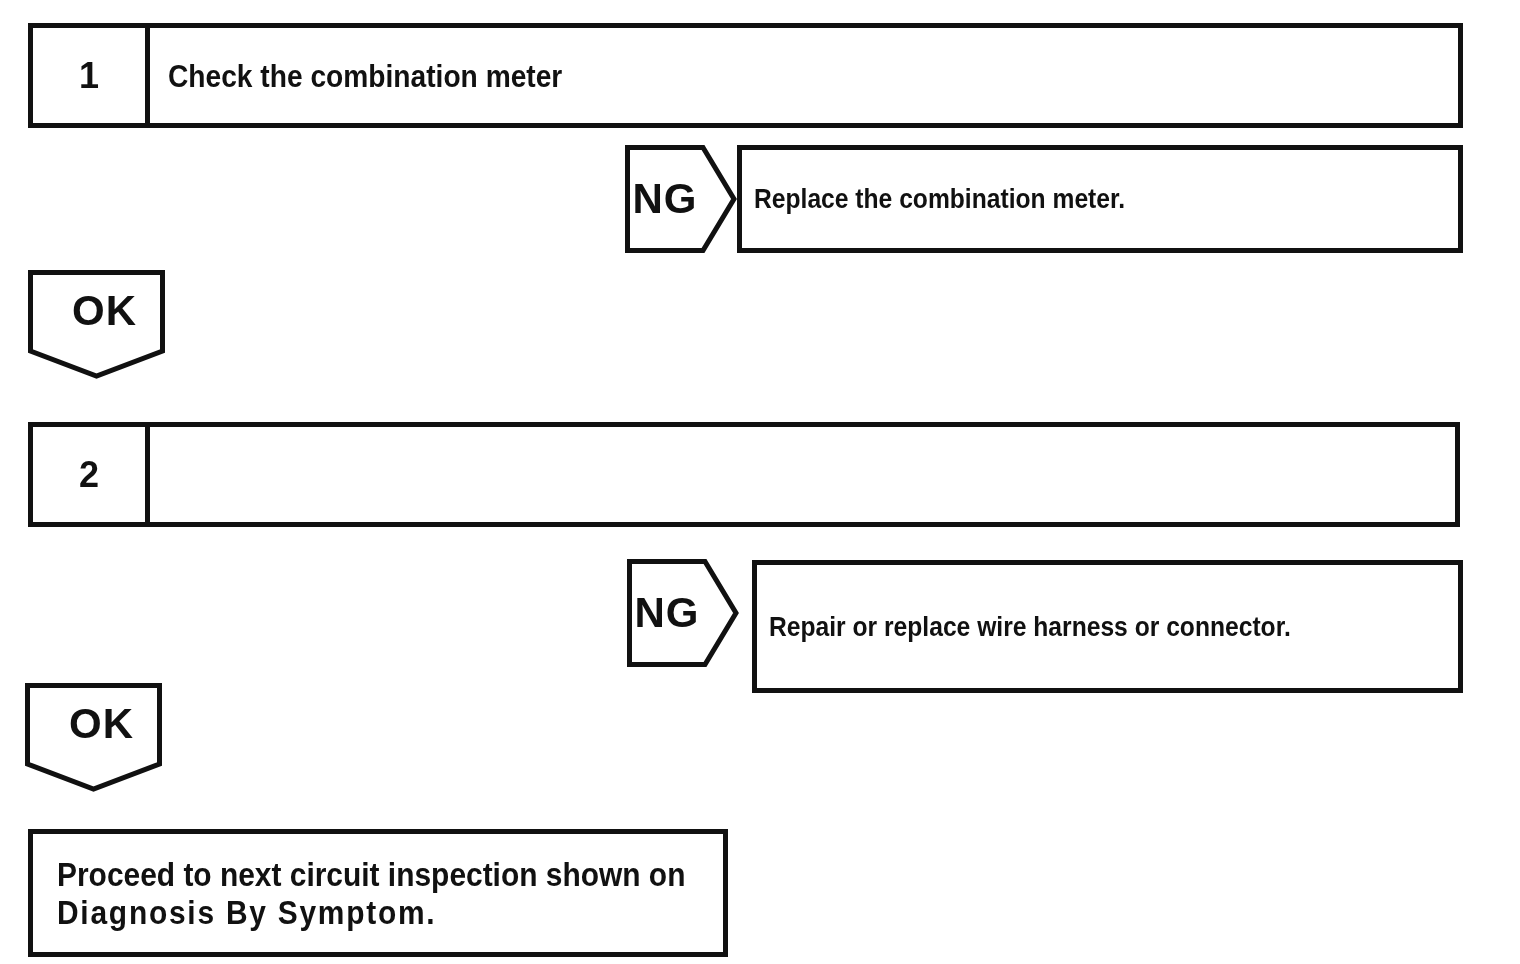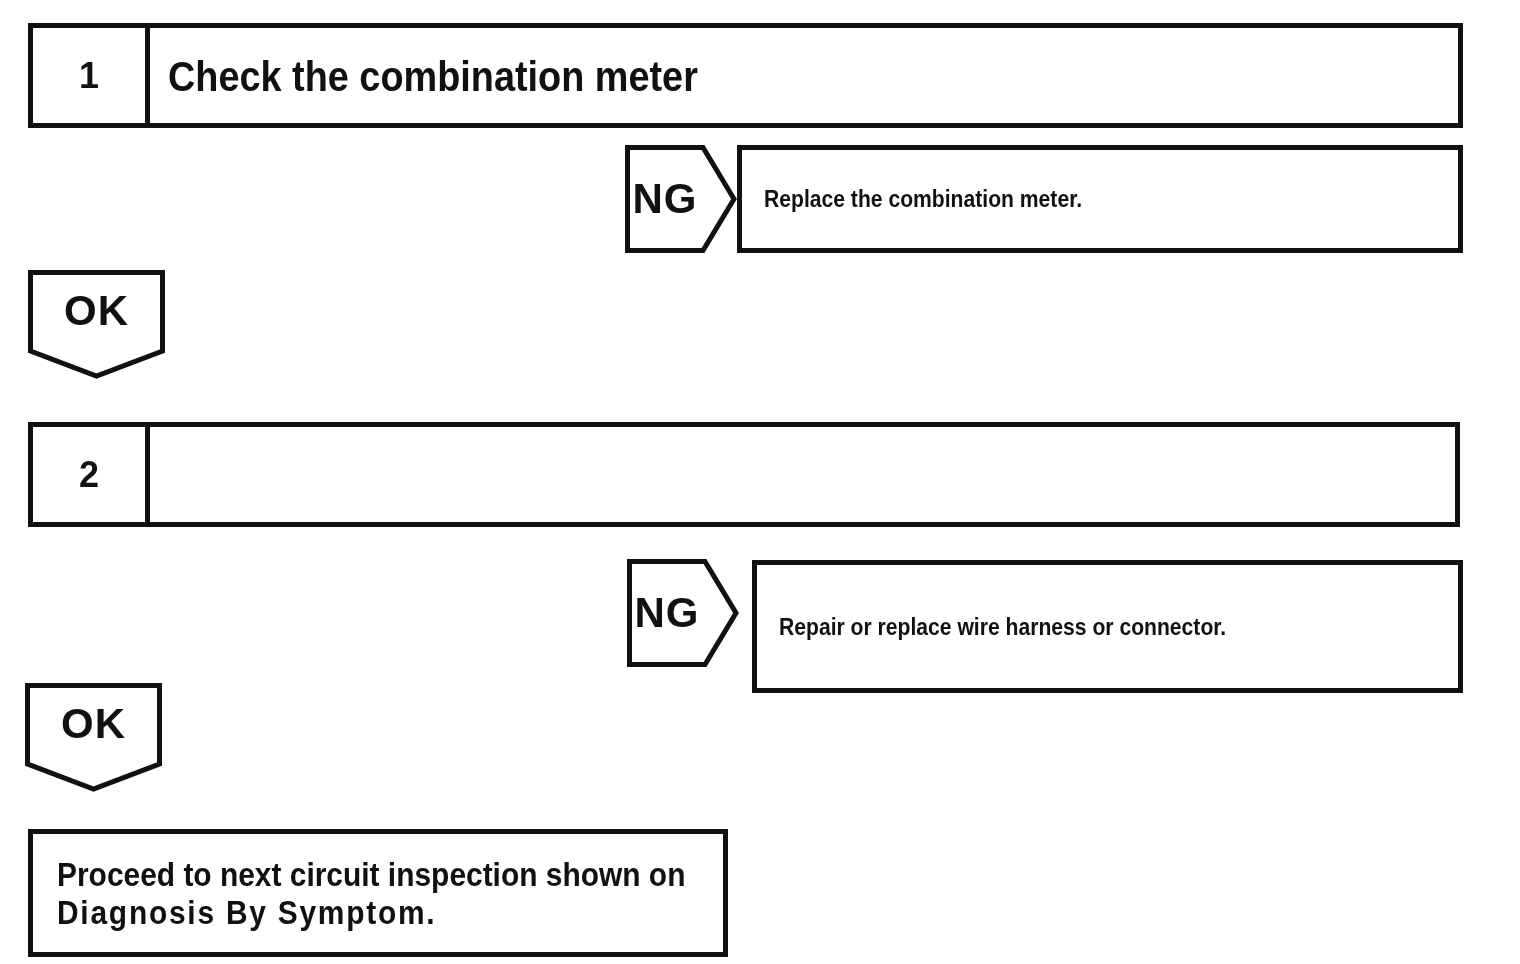--- a/index.html
+++ b/index.html
@@ -28,40 +28,40 @@
     display: flex;
     align-items: center;
     justify-content: center;
     font-size: 36px;
   }
   .step .step-title {
     flex: 1;
     display: flex;
     align-items: center;
     padding-left: 18px;
-    font-size: 43px;
+    font-size: 32px;
     line-height: 40px;
     white-space: pre-line;
   }
   
   .txt { transform: scaleX(0.88); transform-origin: 0 50%; display: inline-block; }
   
   .action {
     align-items: center;
-    padding-left: 22px;
-    font-size: 24px;
+    padding-left: 12px;
+    font-size: 28px;
     white-space: nowrap;
   }
   
   .pent { position: absolute; }
   .pent svg { display: block; }
   .pent polygon { fill: #ffffff; stroke: var(--ink, #111111); stroke-width: 5; }
   .pent .lbl { position: absolute; font-size: 42px; letter-spacing: 1px; }
   .ng .lbl { left: 0; top: 0; width: 80px; height: 100%; display: flex; align-items: center; justify-content: center; }
-  .ok .lbl { left: 0; top: 0; width: 100%; height: 82px; display: flex; align-items: center; justify-content: center; }
+  .ok .lbl { left: 0; top: 0; width: 100%; height: 82px; display: flex; align-items: center; justify-content: center; padding-left: 8px; }
   
   .terminal {
     flex-direction: column;
     justify-content: center;
     padding-left: 24px;
     font-size: 34px;
     line-height: 38px;
     white-space: nowrap;
   }
   .terminal .l2 { letter-spacing: 2px; }

